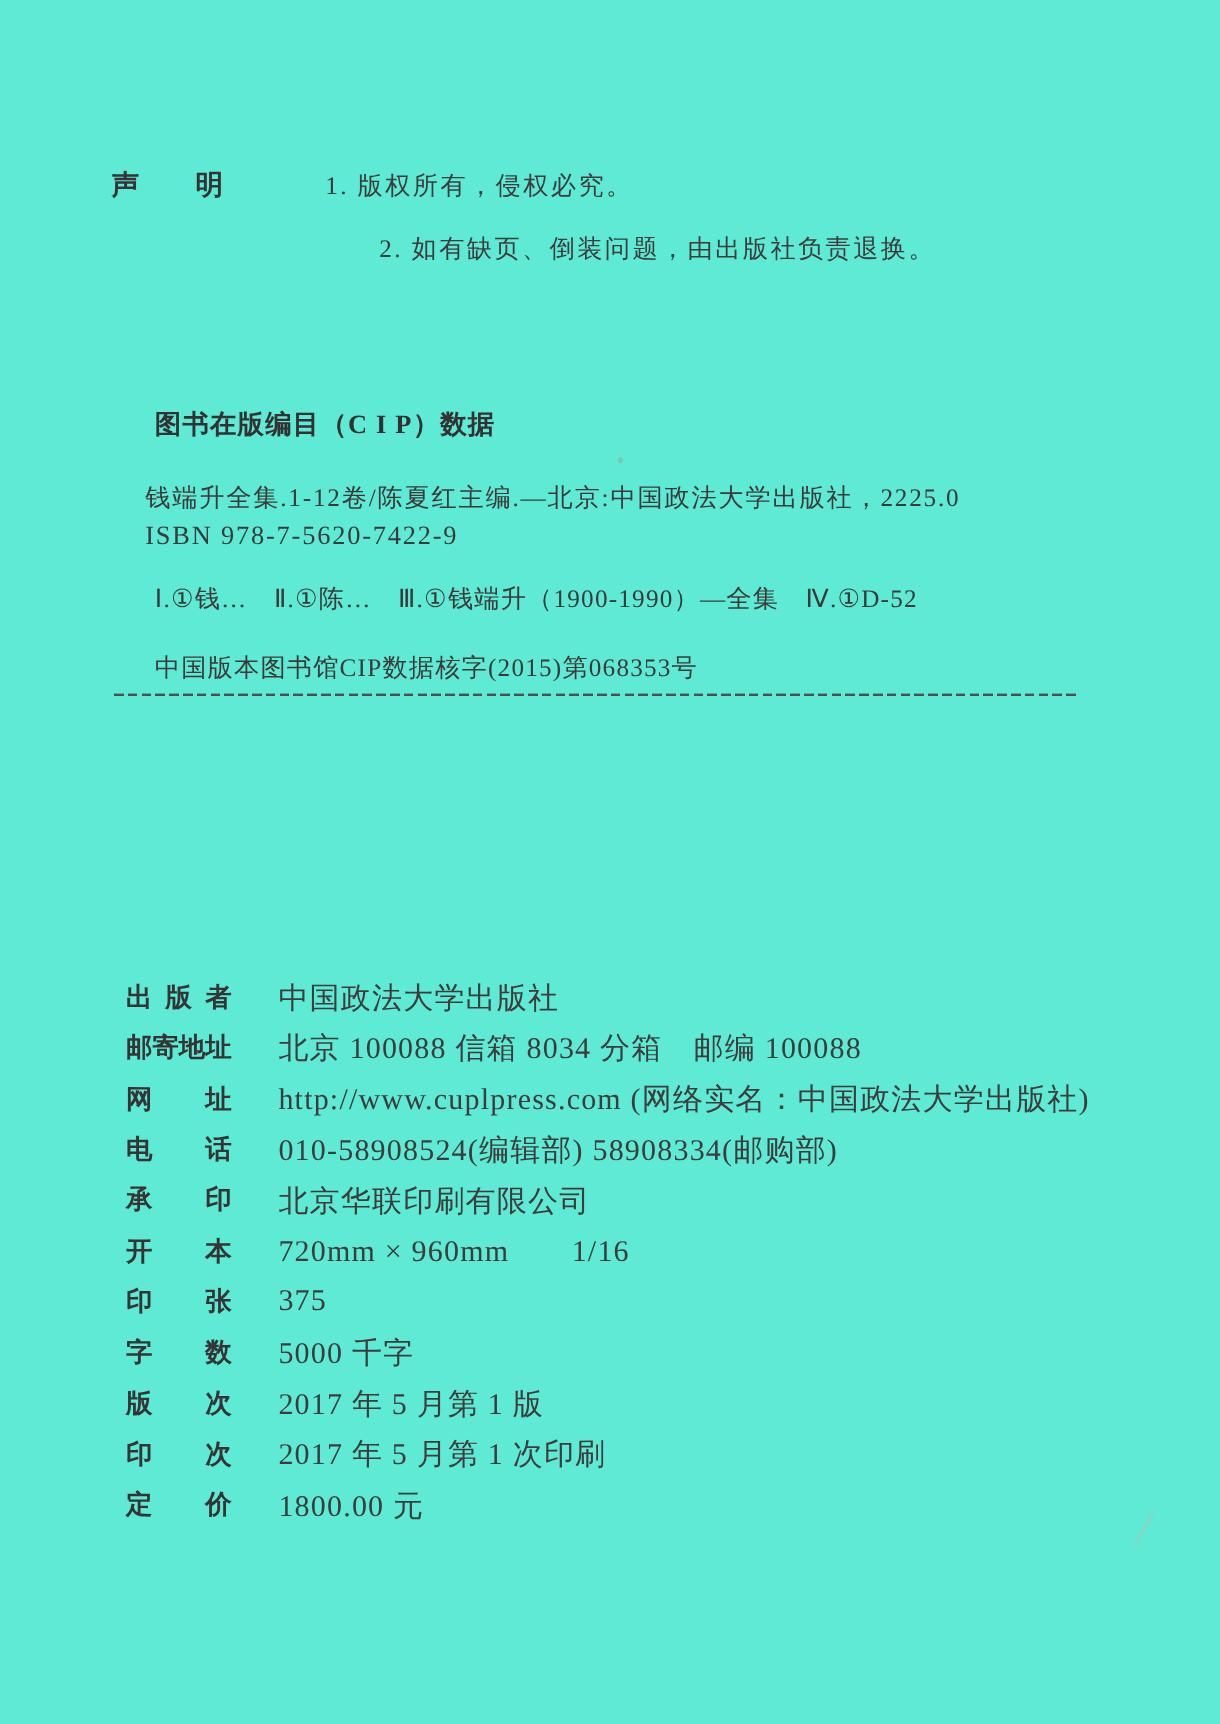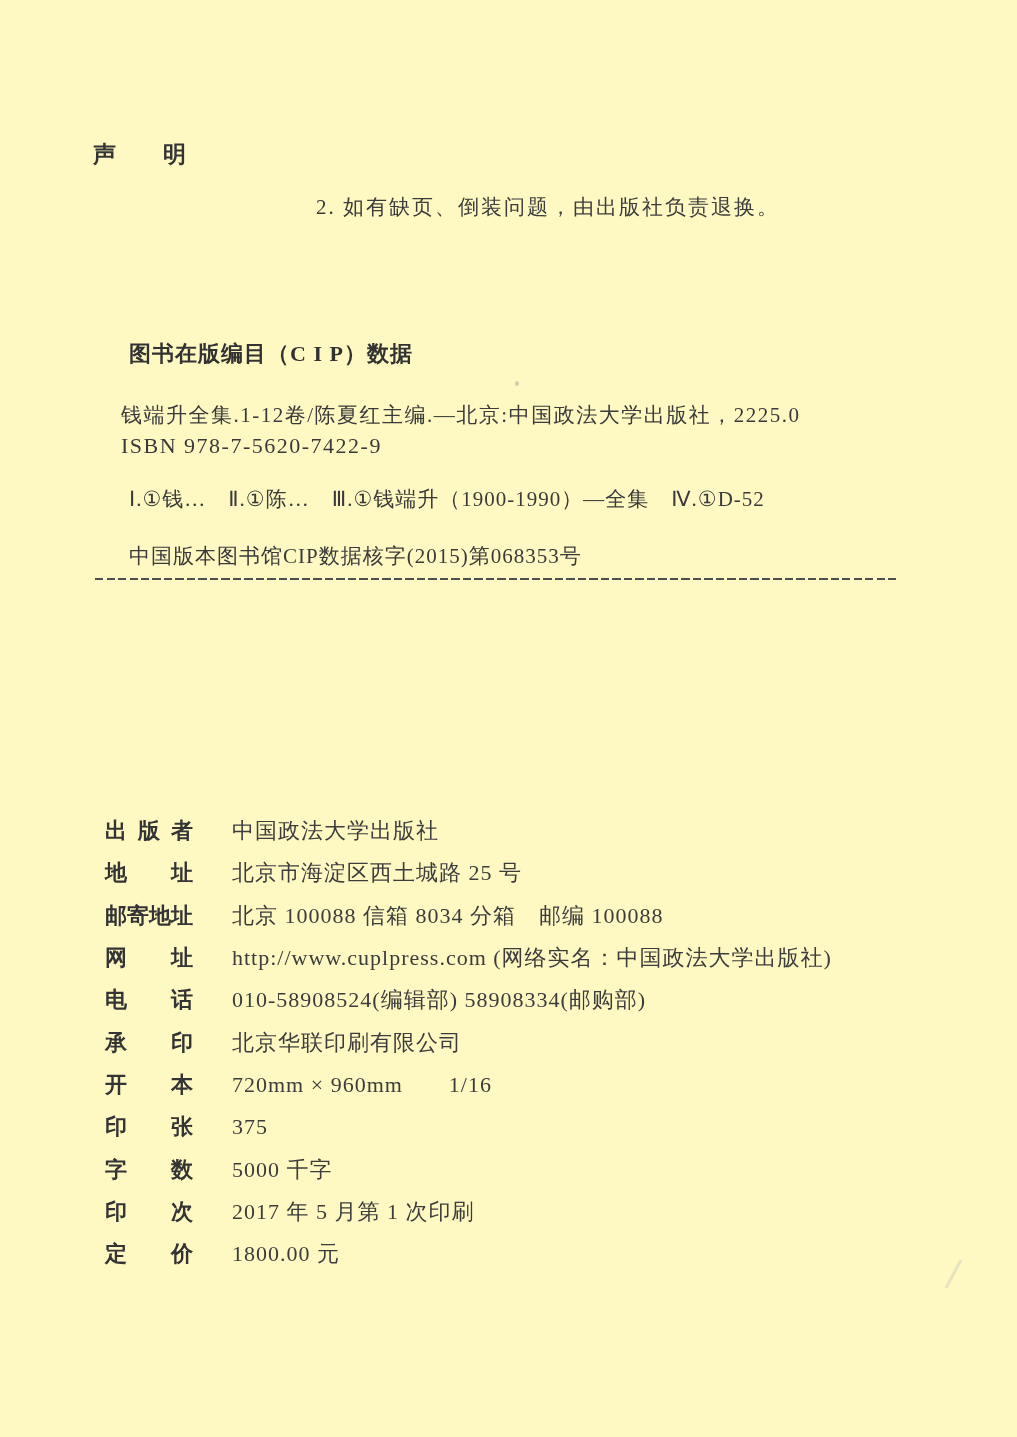--- a/index.html
+++ b/index.html
@@ -5,21 +5,21 @@
   html, body {
     margin: 0;
     padding: 0;
     background: #e8e8e8;
   }
   .page {
     position: relative;
     width: 1017px;
     height: 1437px;
     margin: 0 auto;
-    background: #fef9c3;
+    background: #5eead4;
     overflow: hidden;
     color: #3a3a3a;
     font-family: "Liberation Serif", serif;
   }
   
   .decl-label {
     position: absolute;
     left: 93px;
     top: 139px;
     width: 93px;
@@ -117,21 +117,21 @@
     font-family: Liberation Sans, sans-serif;
     font-weight: bold;
     font-size: 22px;
     color: #343434;
     text-align: justify;
     text-align-last: justify;
     text-justify: inter-character;
   }
   .col-value {
     margin-left: 39px;
-    font-size: 22px;
+    font-size: 25px;
     letter-spacing: 1px;
     color: #3c3c3c;
     white-space: nowrap;
   }
   
   .artifact-dot {
     position: absolute;
     left: 515px;
     top: 381px;
     width: 4px;
@@ -151,40 +151,37 @@
     transform: rotate(28deg);
     border-radius: 2px;
   }
 </style>
 </head>
 <body>
 
 <div class="page">
 
   <div class="decl-label">声明</div>
+  <p class="decl-item decl-item-1">1. 版权所有，侵权必究。</p>
   <p class="decl-item decl-item-2">2. 如有缺页、倒装问题，由出版社负责退换。</p>
 
   <p class="cip-heading">图书在版编目（C I P）数据</p>
   <p class="cip-line1">钱端升全集.1-12卷/陈夏红主编.—北京:中国政法大学出版社，2225.0</p>
   <p class="cip-isbn">ISBN 978-7-5620-7422-9</p>
   <p class="cip-class">Ⅰ.①钱…　Ⅱ.①陈…　Ⅲ.①钱端升（1900-1990）—全集　Ⅳ.①D-52</p>
   <p class="cip-record">中国版本图书馆CIP数据核字(2015)第068353号</p>
 
   <div class="divider"></div>
 
   <div class="colophon">
     <div class="col-row">
       <span class="col-label">出版者</span>
       <span class="col-value">中国政法大学出版社</span>
     </div>
     <div class="col-row">
-      <span class="col-label">地址</span>
-      <span class="col-value">北京市海淀区西土城路 25 号</span>
-    </div>
-    <div class="col-row">
       <span class="col-label">邮寄地址</span>
       <span class="col-value">北京 100088 信箱 8034 分箱　邮编 100088</span>
     </div>
     <div class="col-row">
       <span class="col-label">网址</span>
       <span class="col-value">http://www.cuplpress.com (网络实名：中国政法大学出版社)</span>
     </div>
     <div class="col-row">
       <span class="col-label">电话</span>
       <span class="col-value">010-58908524(编辑部)  58908334(邮购部)</span>
@@ -199,20 +196,24 @@
     </div>
     <div class="col-row">
       <span class="col-label">印张</span>
       <span class="col-value">375</span>
     </div>
     <div class="col-row">
       <span class="col-label">字数</span>
       <span class="col-value">5000 千字</span>
     </div>
     <div class="col-row">
+      <span class="col-label">版次</span>
+      <span class="col-value">2017 年 5 月第 1 版</span>
+    </div>
+    <div class="col-row">
       <span class="col-label">印次</span>
       <span class="col-value">2017 年 5 月第 1 次印刷</span>
     </div>
     <div class="col-row">
       <span class="col-label">定价</span>
       <span class="col-value">1800.00 元</span>
     </div>
   </div>
 
   <div class="artifact-dot"></div>

